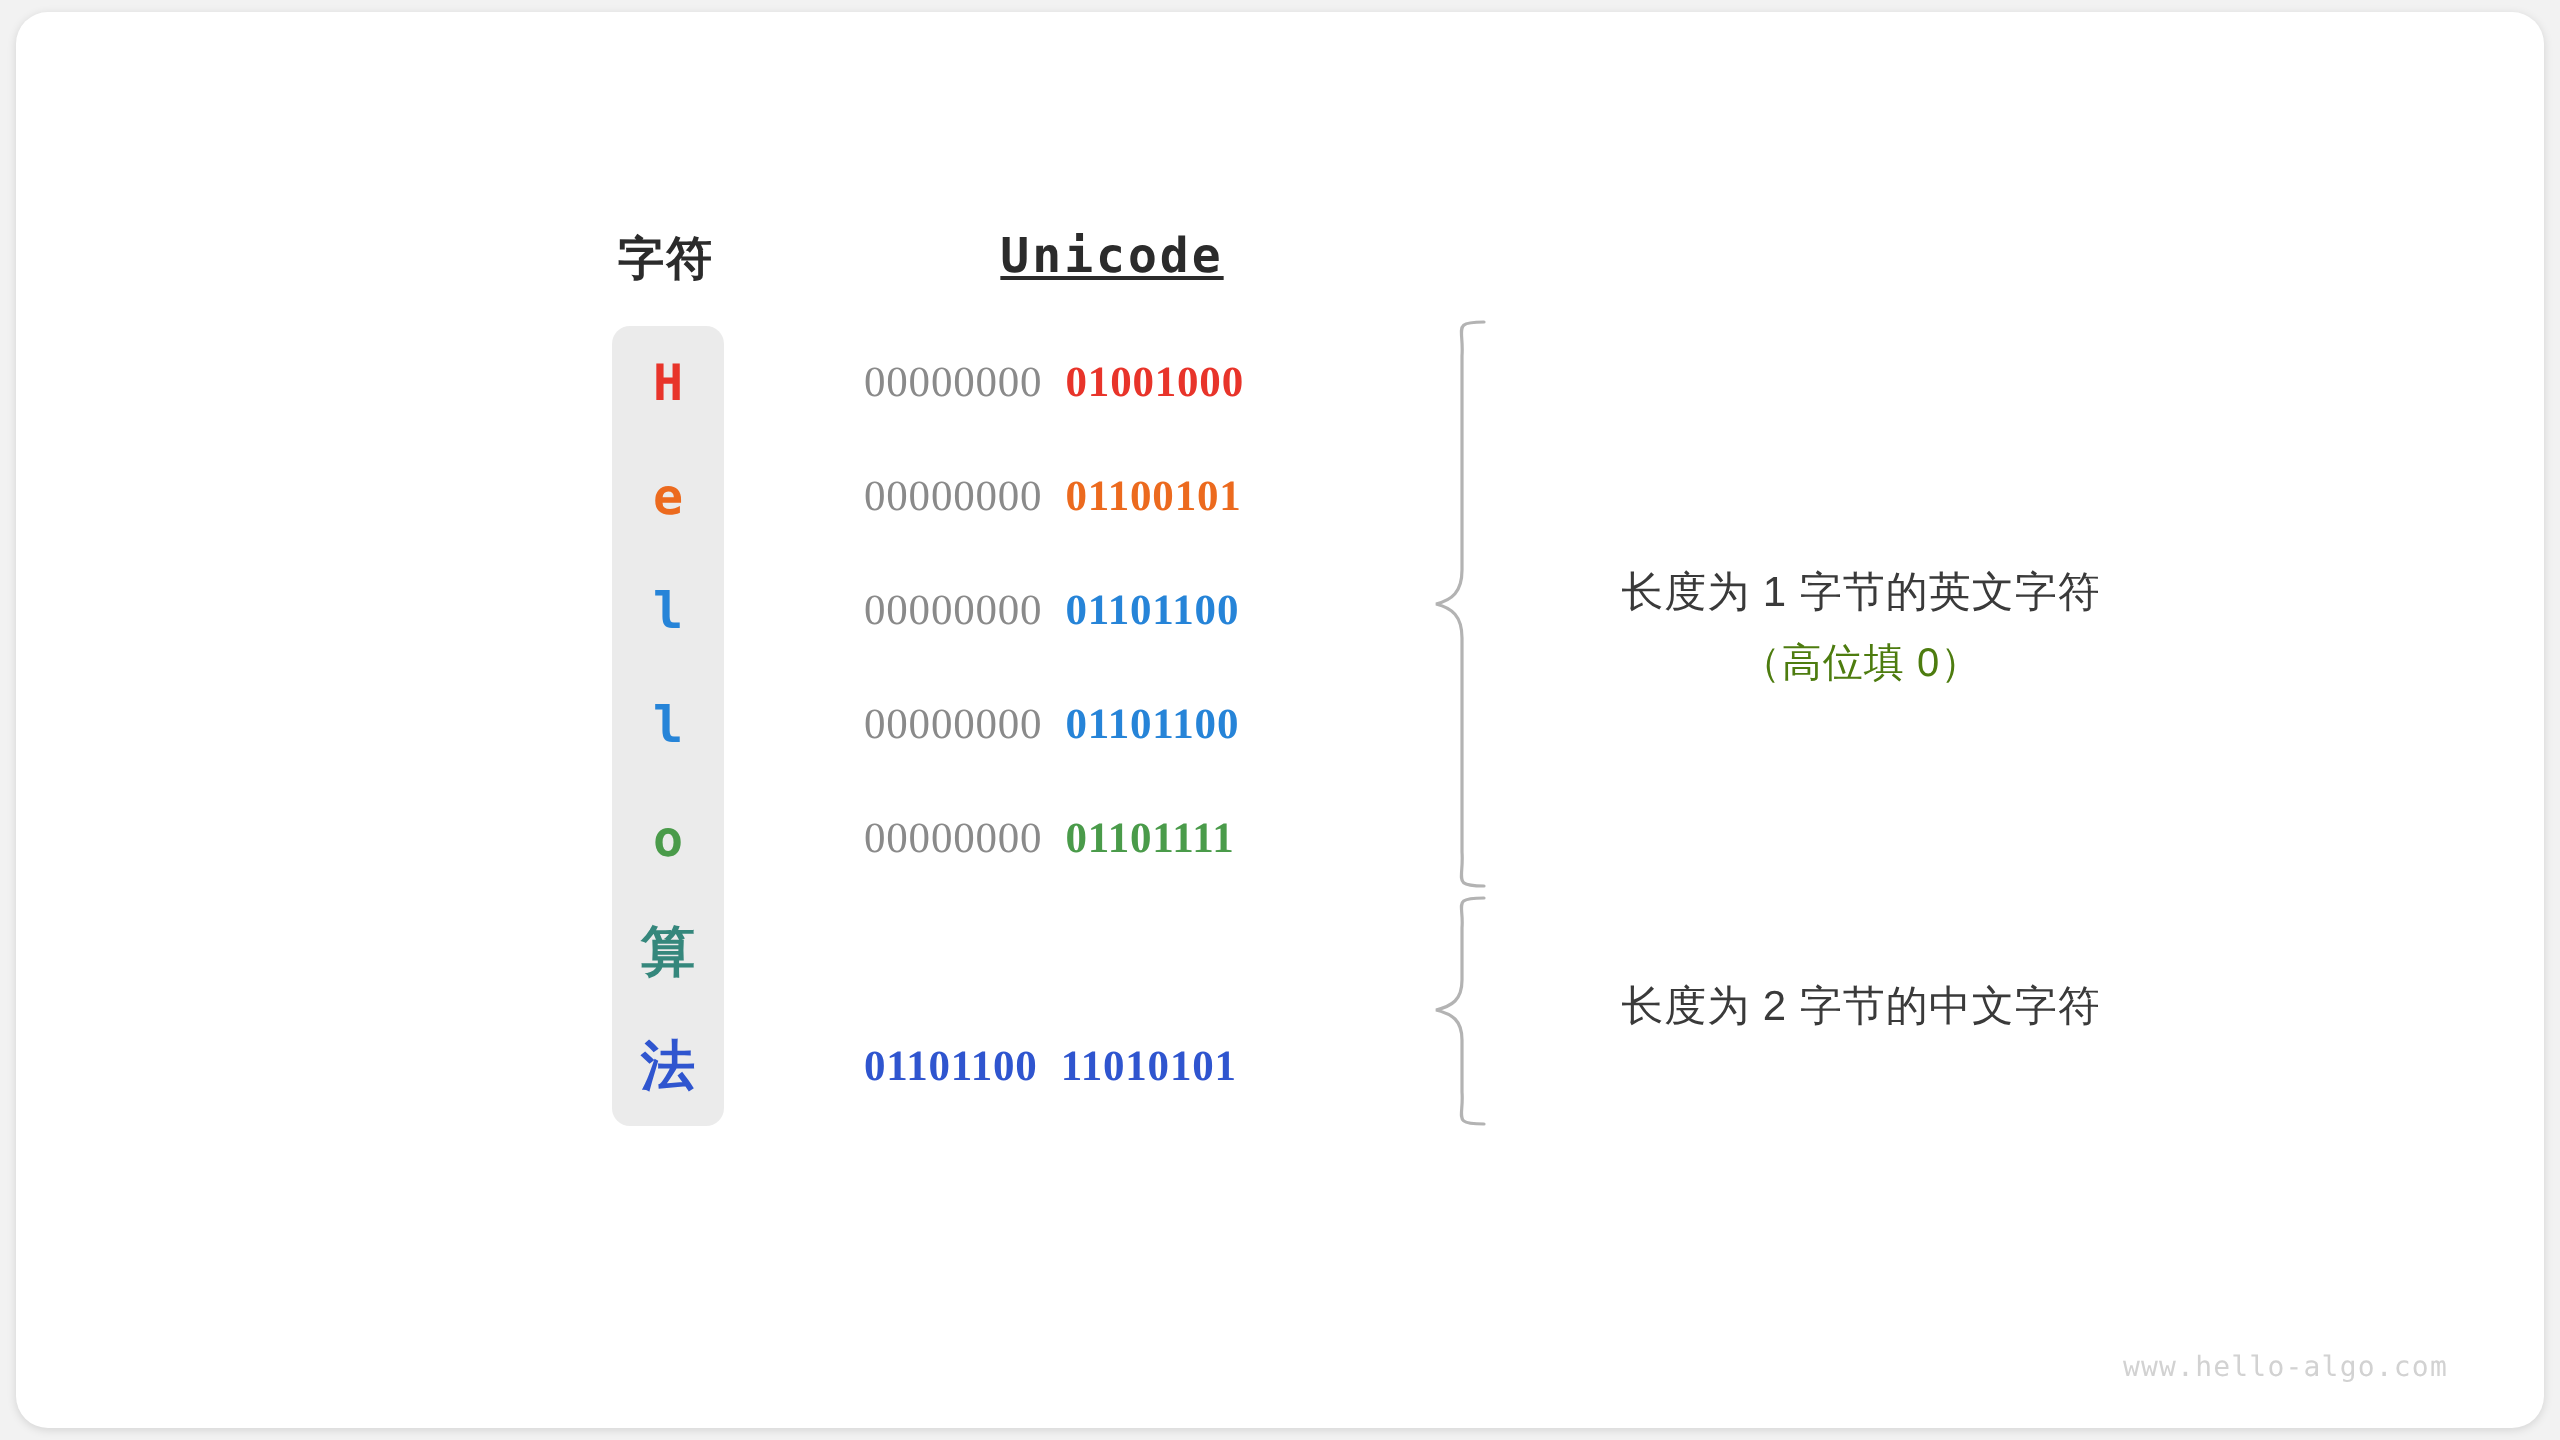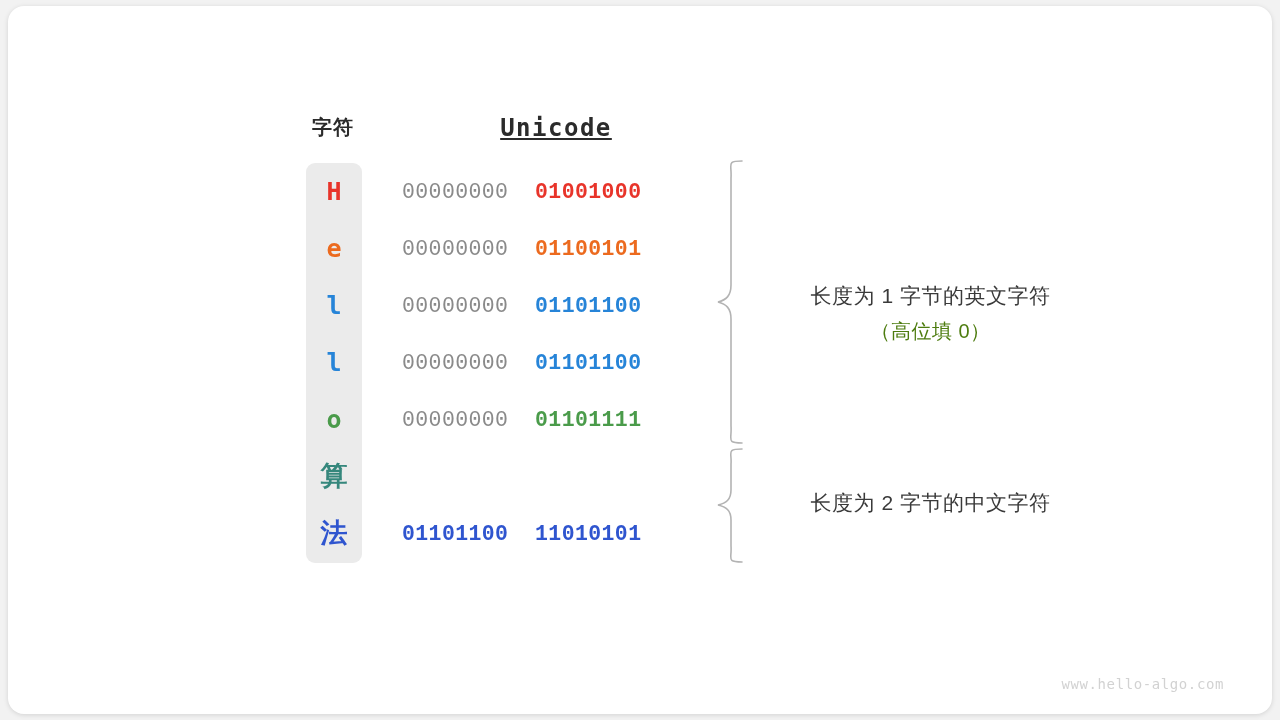--- a/index.html
+++ b/index.html
@@ -38,21 +38,21 @@
     position: absolute;
     font-weight: bold;
     color: #2b2b2b;
     white-space: nowrap;
     text-align: center;
   }
   .hdr-char {
     left: 283px;
     top: 114px;
     width: 100px;
-    font-size: 20px;
+    font-size: 23px;
     font-family: "Liberation Sans", sans-serif;
     letter-spacing: 1px;
   }
   .hdr-unicode {
     left: 466px;
     top: 114px;
     width: 180px;
     font-size: 24px;
     font-family: "DejaVu Sans Mono", monospace;
     letter-spacing: 1.5px;
@@ -89,22 +89,22 @@
   .row-char.latin {
     font-family: "DejaVu Sans Mono", monospace;
     font-size: 25px;
   }
   .row-char.cjk {
     font-family: "Liberation Sans", sans-serif;
     font-size: 27px;
   }
   .row-bits {
     flex: 1 1 auto;
-    padding-left: 40px;
-    font-family: Liberation Mono, monospace;
+    padding-left: 70px;
+    font-family: Liberation Serif, serif;
     font-size: 21.5px;
     white-space: pre;
     letter-spacing: 0.4px;
   }
   .byte-hi {
     color: #8a8a8a;
     font-weight: normal;
   }
   .byte-hi.filled {
     font-weight: bold;

